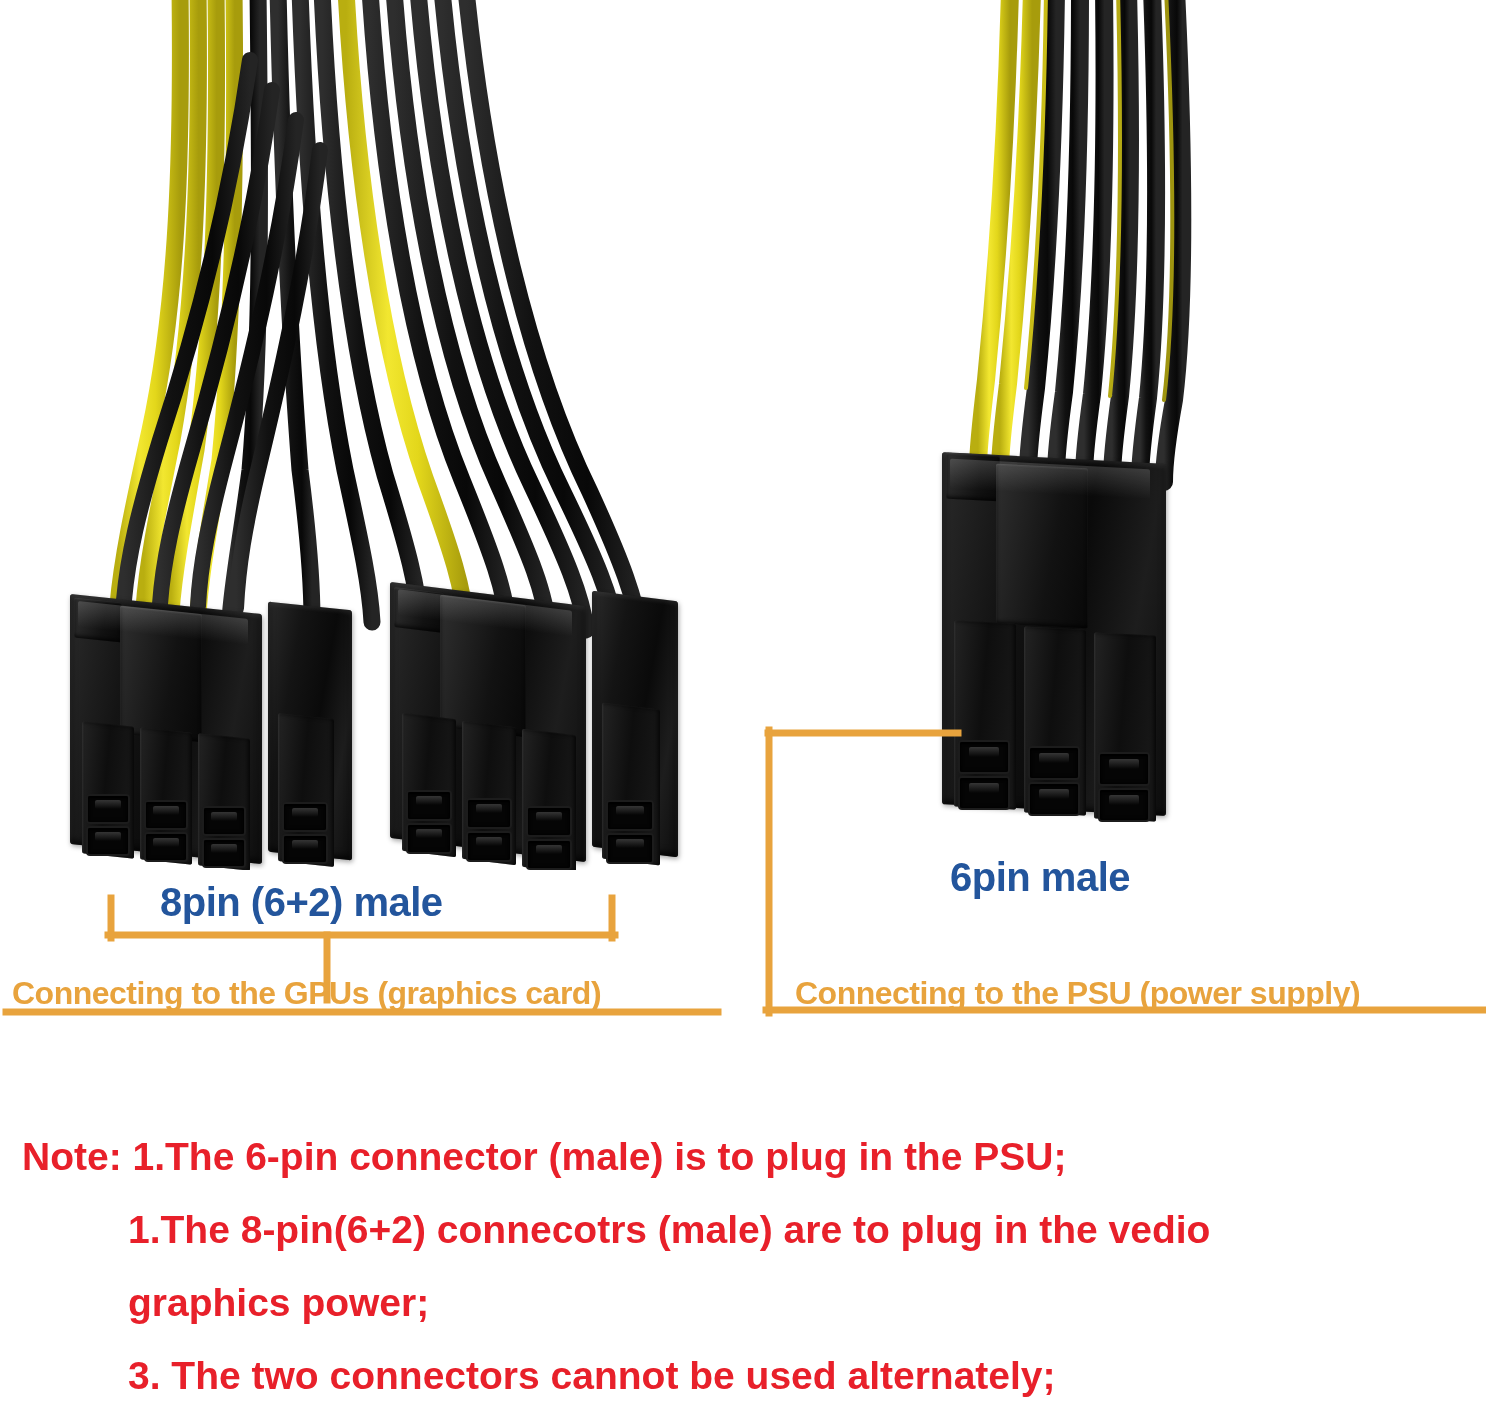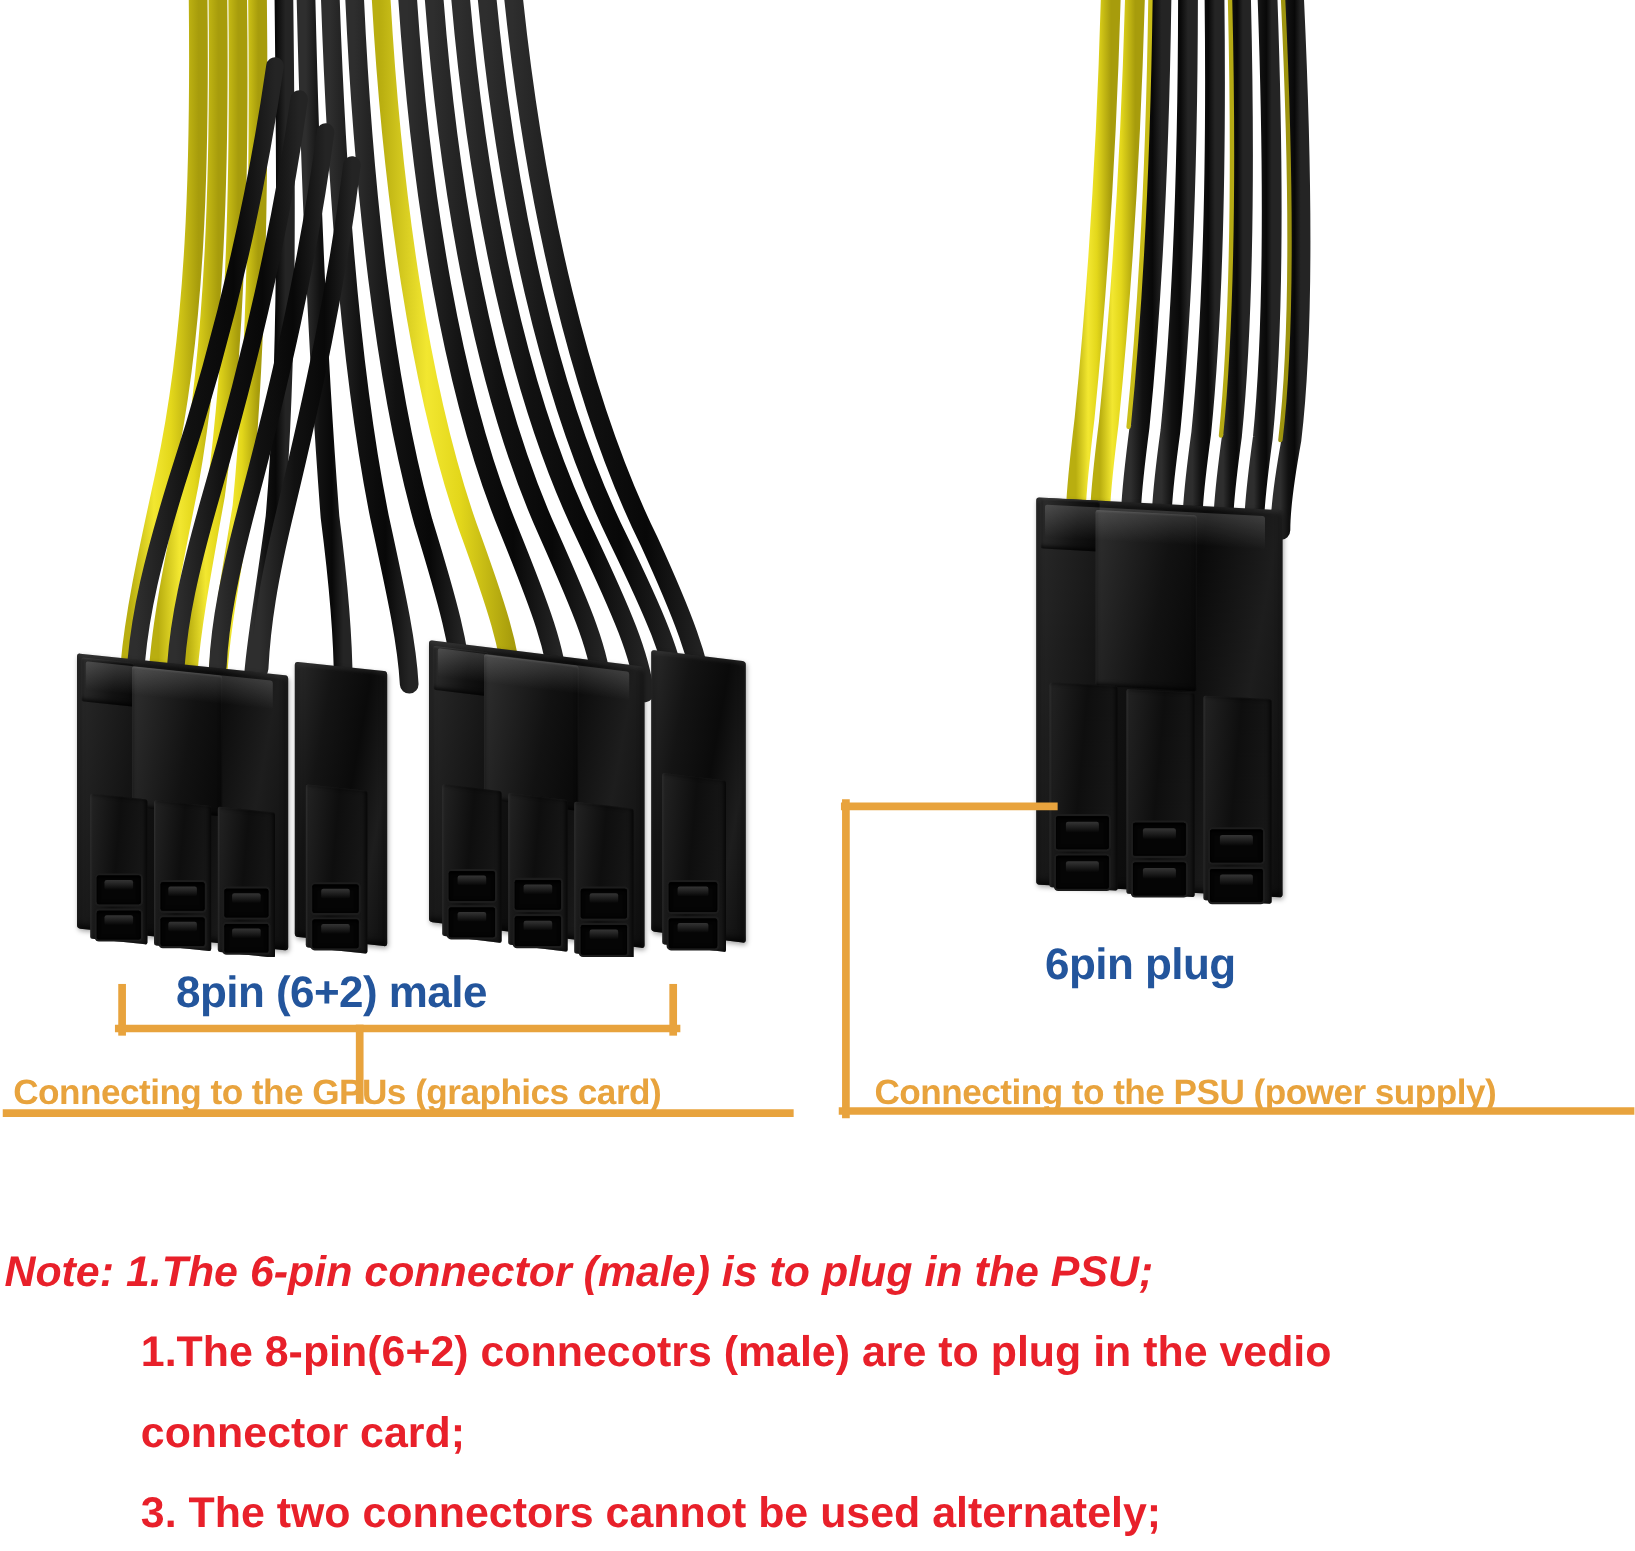--- a/index.html
+++ b/index.html
@@ -115,21 +115,21 @@
   #note {
     position: absolute;
     left: 0; top: 1120px;
     width: 1486px;
     color: #e8202a;
     font-weight: bold;
     font-size: 39px;
     line-height: 73px;
   }
   .note-line { white-space: nowrap; }
-  .note-l1 { padding-left: 4px; font-style: italic; }
+  .note-l1 { padding-left: 22px; }
   .note-l2 { padding-left: 128px; }
   .note-l3 { padding-left: 128px; }
   .note-l4 { padding-left: 128px; }
 </style>
 </head>
 <body>
 
 <div id="stage">
 
   <div id="photo">
@@ -273,24 +273,24 @@
 
         <path d="M769,730 L769,1013"></path>
 
         <path d="M766,1010 L1486,1010"></path>
       </g>
     </svg>
 
     <div class="lbl-blue" id="lbl-8pin">8pin (6+2) male</div>
     <div class="lbl-orange" id="lbl-gpus">Connecting to the GPUs (graphics card)</div>
 
-    <div class="lbl-blue" id="lbl-6pin">6pin plug</div>
+    <div class="lbl-blue" id="lbl-6pin">6pin male</div>
     <div class="lbl-orange" id="lbl-psu">Connecting to the PSU (power supply)</div>
   </div>
 
   <div id="note">
     <div class="note-line note-l1">Note: 1.The 6-pin connector (male) is to plug in the PSU;</div>
     <div class="note-line note-l2">1.The 8-pin(6+2) connecotrs (male) are to plug in the vedio</div>
-    <div class="note-line note-l3">connector card;</div>
+    <div class="note-line note-l3">graphics power;</div>
     <div class="note-line note-l4">3. The two connectors cannot be used alternately;</div>
   </div>
 
 </div>
 
 </body></html>

